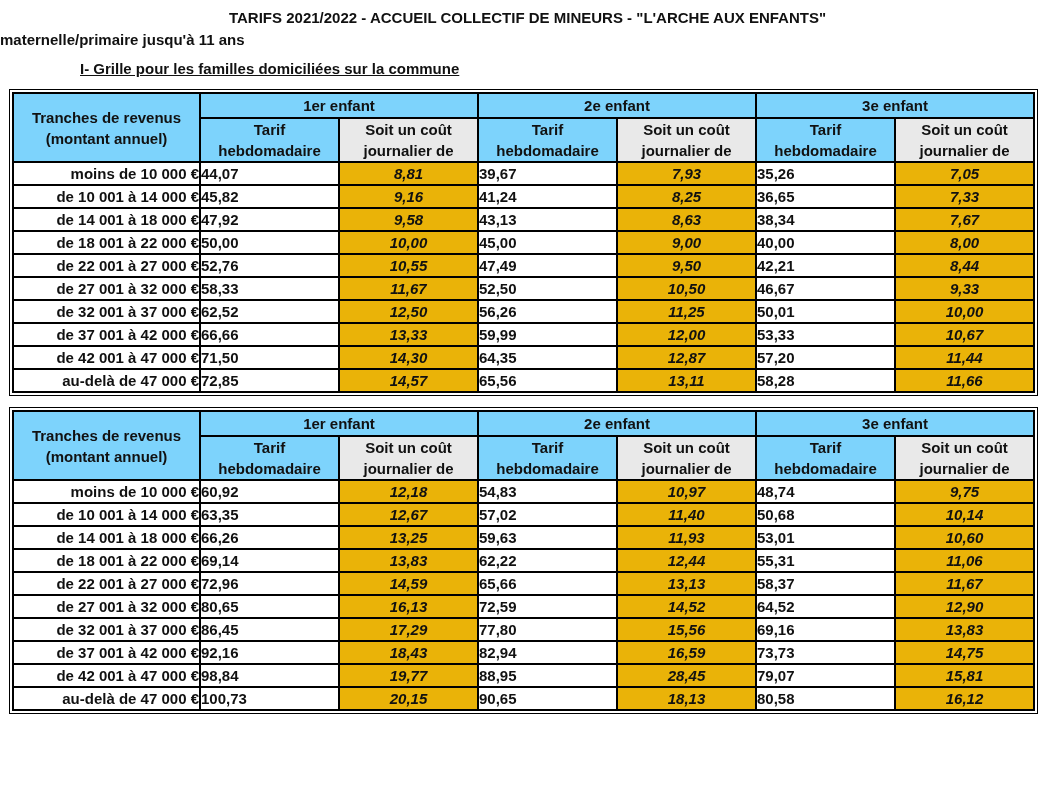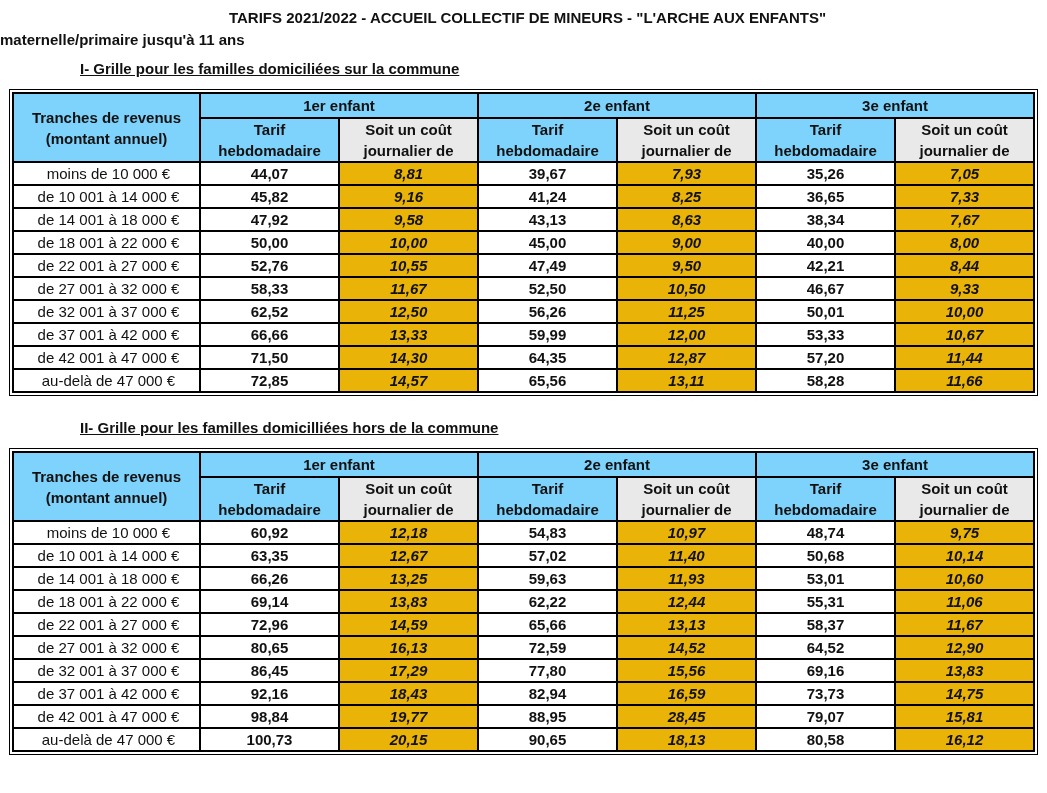--- a/index.html
+++ b/index.html
@@ -58,22 +58,22 @@
     font-weight: bold;
   }
   th.corner {
     white-space: pre-line;
     line-height: 1.4;
     font-weight: bold;
   }
   .shaded { background: #e9e9e9; }
 
   tbody td { height: 23px; }
-  td.tranche { text-align: center; padding-left: 4px; font-weight: normal; }
-  td.tarif   { text-align: center; font-weight: bold; }
+  td.tranche { text-align: right; padding-left: 4px; font-weight: bold; }
+  td.tarif   { font-weight: bold; }
   td.cout    { text-align: center; font-weight: bold; font-style: italic; background: #eab308; }
 </style>
 </head>
 <body>
 
 <div class="title-block">
   <div class="doc-title">TARIFS 2021/2022 - ACCUEIL COLLECTIF DE MINEURS - "L'ARCHE AUX ENFANTS"</div>
   <div class="doc-subtitle">maternelle/primaire jusqu'à 11 ans</div>
 </div>
 
@@ -203,21 +203,20 @@
             <td class="cout">13,11</td>
             <td class="tarif">58,28</td>
             <td class="cout">11,66</td>
           </tr>
         </tbody>
     </table>
   </div>
 </div>
 
 <div id="section-2">
-  <div class="section-heading">II- Grille pour les familles domicilliées hors de la commune</div>
   <div class="table-frame">
     <table>
       <colgroup>
         <col class="corner-col">
           <col>
           <col>
           <col>
           <col>
           <col>
           <col>

